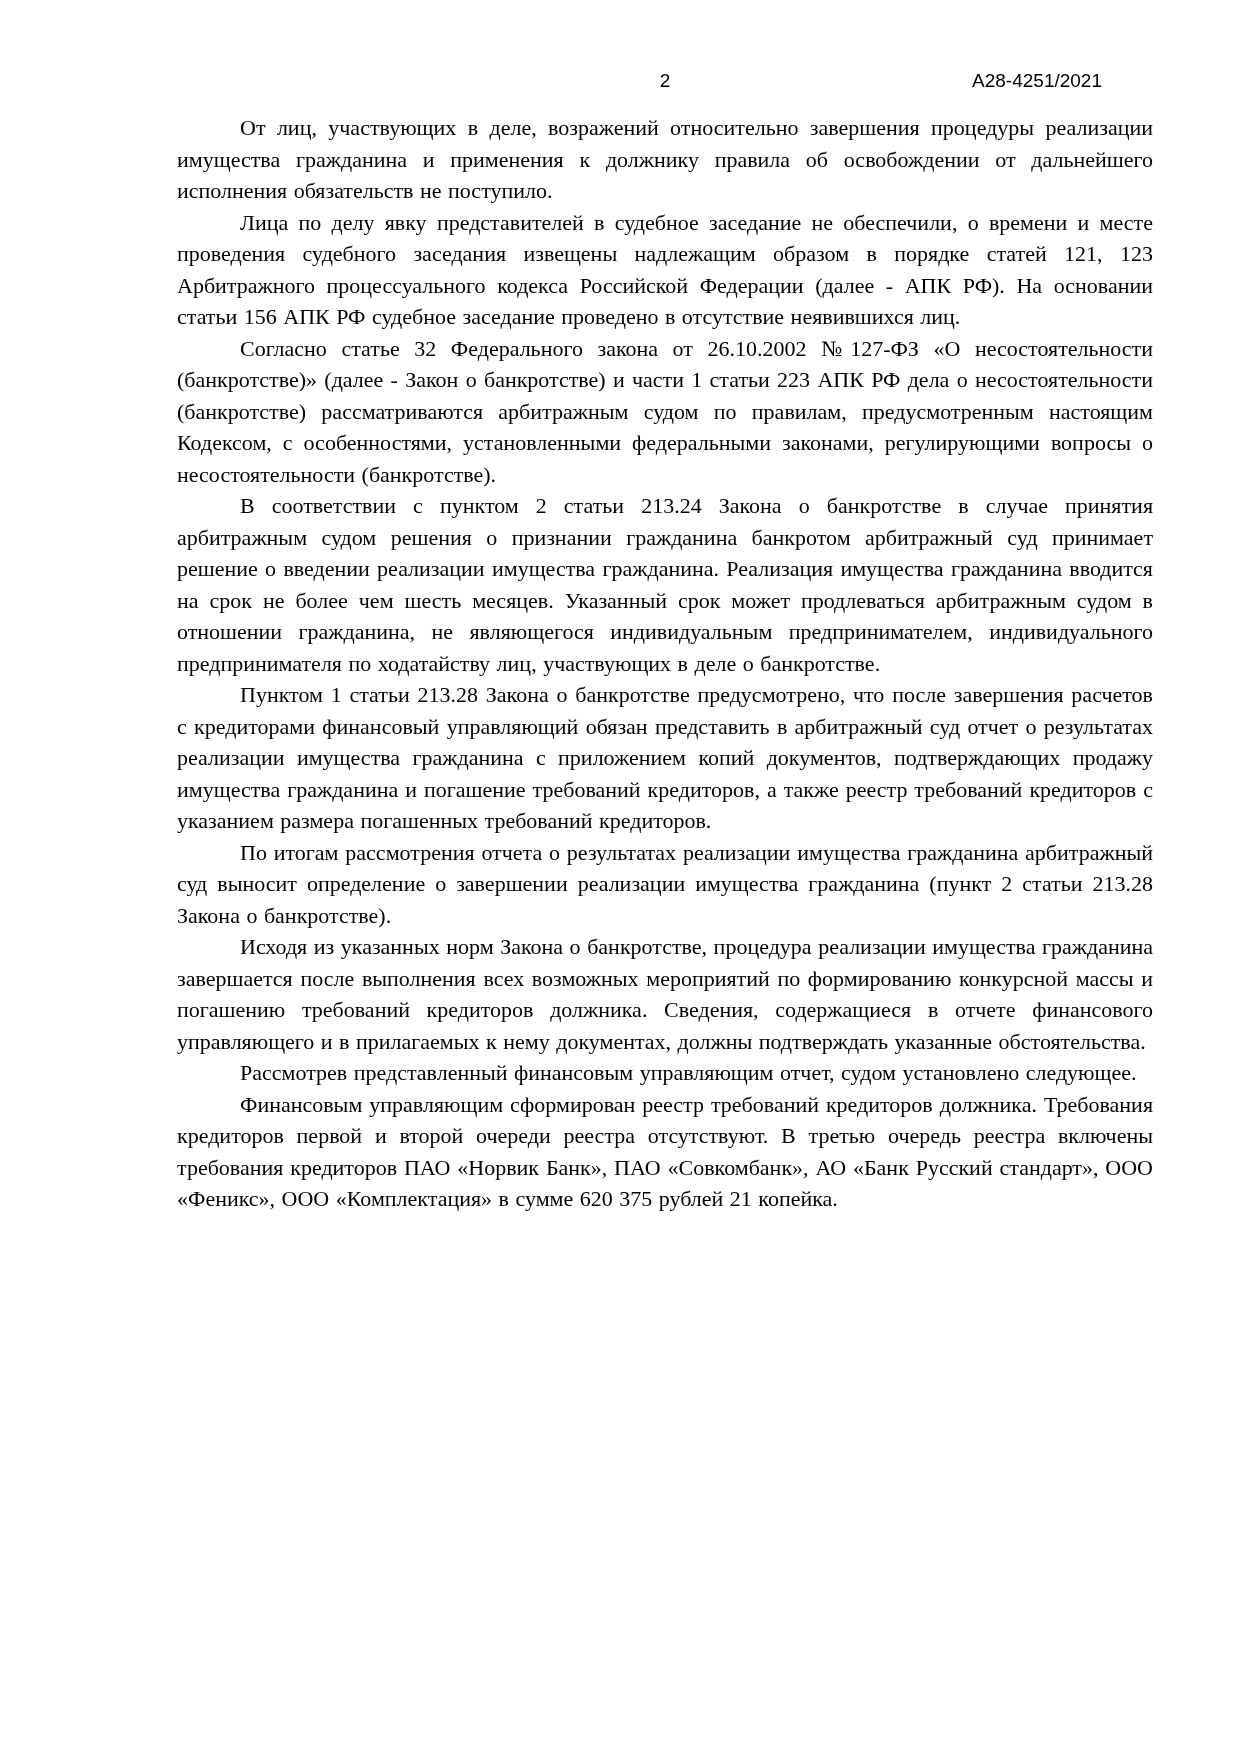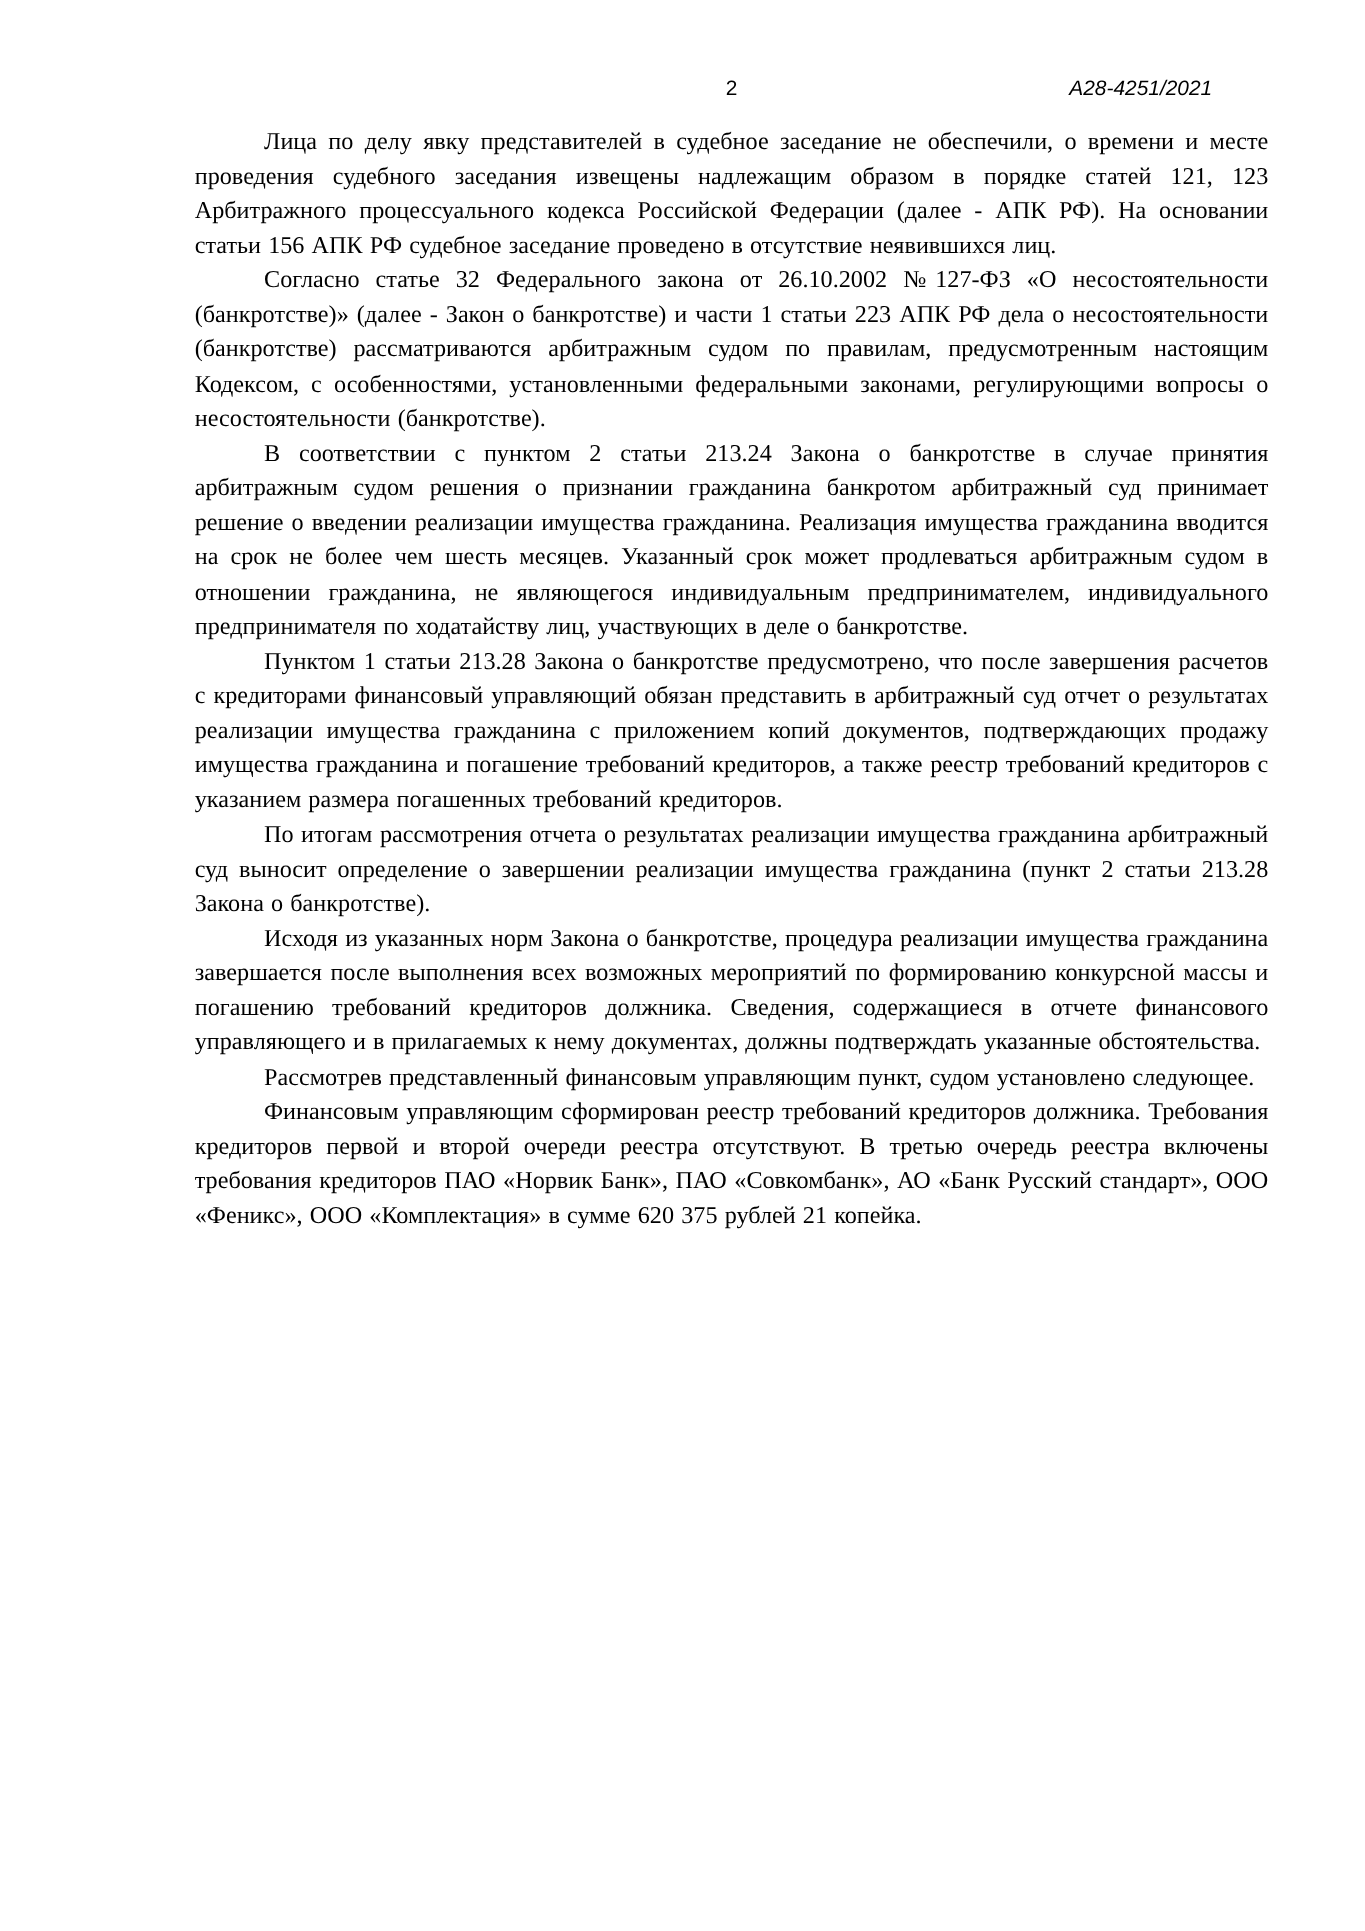--- a/index.html
+++ b/index.html
@@ -27,21 +27,20 @@
     color: #000000;
   }
   .case-number {
     position: absolute;
     top: 70px;
     right: 139px;
     font-family: "Liberation Sans", sans-serif;
     font-size: 19px;
     line-height: 22px;
     color: #000000;
-    font-style: italic;
   }
   .content {
     position: absolute;
     top: 112px;
     left: 177px;
     width: 976px;
   }
   .content p {
     margin: 0;
     padding: 0;
@@ -57,23 +56,24 @@
 </head>
 <body>
 
 <div class="page">
 
   <div class="page-number">2</div>
 
   <div class="case-number">А28-4251/2021</div>
 
   <div class="content">
+    <p>От лиц, участвующих в деле, возражений относительно завершения процедуры реализации имущества гражданина и применения к должнику правила об освобождении от дальнейшего исполнения обязательств не поступило.</p>
     <p>Лица по делу явку представителей в судебное заседание не обеспечили, о времени и месте проведения судебного заседания извещены надлежащим образом в порядке статей 121, 123 Арбитражного процессуального кодекса Российской Федерации (далее - АПК РФ). На основании статьи 156 АПК РФ судебное заседание проведено в отсутствие неявившихся лиц.</p>
     <p>Согласно статье 32 Федерального закона от 26.10.2002 №127-ФЗ «О несостоятельности (банкротстве)» (далее - Закон о банкротстве) и части 1 статьи 223 АПК РФ дела о несостоятельности (банкротстве) рассматриваются арбитражным судом по правилам, предусмотренным настоящим Кодексом, с особенностями, установленными федеральными законами, регулирующими вопросы о несостоятельности (банкротстве).</p>
     <p>В соответствии с пунктом 2 статьи 213.24 Закона о банкротстве в случае принятия арбитражным судом решения о признании гражданина банкротом арбитражный суд принимает решение о введении реализации имущества гражданина. Реализация имущества гражданина вводится на срок не более чем шесть месяцев. Указанный срок может продлеваться арбитражным судом в отношении гражданина, не являющегося индивидуальным предпринимателем, индивидуального предпринимателя по ходатайству лиц, участвующих в деле о банкротстве.</p>
     <p>Пунктом 1 статьи 213.28 Закона о банкротстве предусмотрено, что после завершения расчетов с кредиторами финансовый управляющий обязан представить в арбитражный суд отчет о результатах реализации имущества гражданина с приложением копий документов, подтверждающих продажу имущества гражданина и погашение требований кредиторов, а также реестр требований кредиторов с указанием размера погашенных требований кредиторов.</p>
     <p>По итогам рассмотрения отчета о результатах реализации имущества гражданина арбитражный суд выносит определение о завершении реализации имущества гражданина (пункт 2 статьи 213.28 Закона о банкротстве).</p>
     <p>Исходя из указанных норм Закона о банкротстве, процедура реализации имущества гражданина завершается после выполнения всех возможных мероприятий по формированию конкурсной массы и погашению требований кредиторов должника. Сведения, содержащиеся в отчете финансового управляющего и в прилагаемых к нему документах, должны подтверждать указанные обстоятельства.</p>
-    <p>Рассмотрев представленный финансовым управляющим пункт, судом установлено следующее.</p>
+    <p>Рассмотрев представленный финансовым управляющим отчет, судом установлено следующее.</p>
     <p>Финансовым управляющим сформирован реестр требований кредиторов должника. Требования кредиторов первой и второй очереди реестра отсутствуют. В третью очередь реестра включены требования кредиторов ПАО «Норвик Банк», ПАО «Совкомбанк», АО «Банк Русский стандарт», ООО «Феникс», ООО «Комплектация» в сумме 620 375 рублей 21 копейка.</p>
   </div>
 
 </div>
 
 </body></html>

